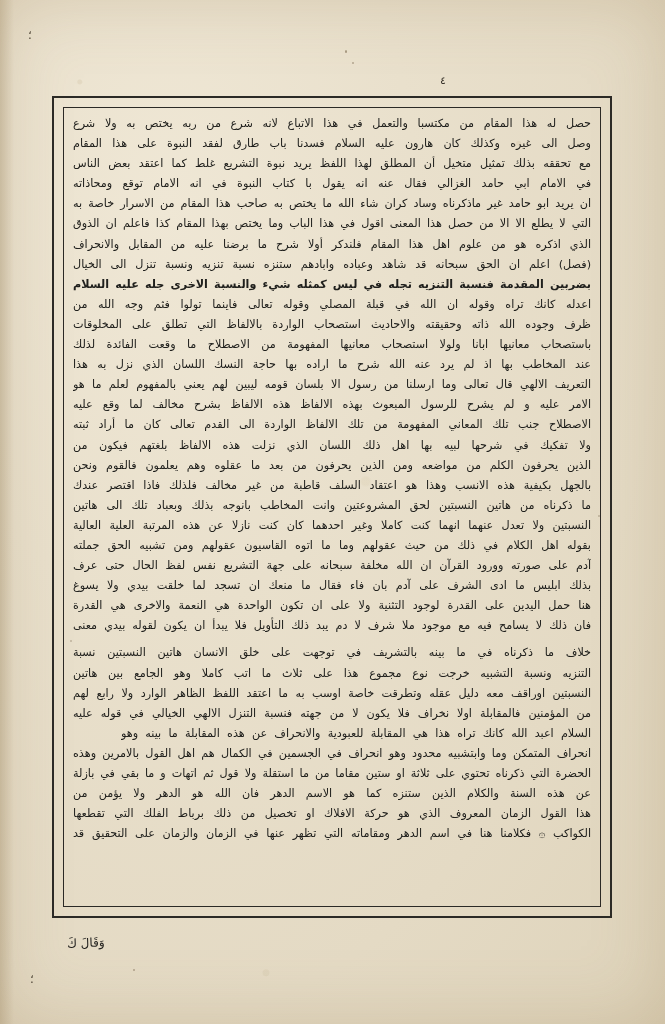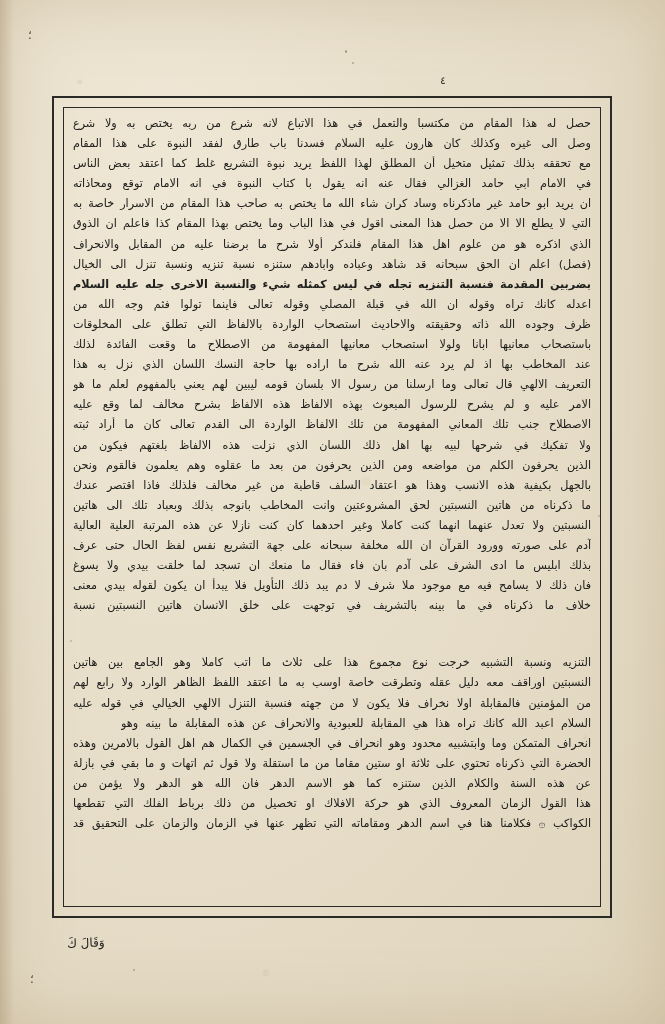--- a/index.html
+++ b/index.html
@@ -173,25 +173,27 @@
           <span class="line" style="transform: scaleX(1);">باستصحاب معانيها ابانا ولولا استصحاب معانيها المفهومة من الاصطلاح ما وقعت الفائدة لذلك</span>
           <span class="line" style="transform: scaleX(1);">عند المخاطب بها اذ لم يرد عنه الله شرح ما اراده بها حاجة النسك اللسان الذي نزل به هذا</span>
           <span class="line" style="transform: scaleX(1);">التعريف الالهي قال تعالى وما ارسلنا من رسول الا بلسان قومه ليبين لهم يعني بالمفهوم لعلم ما هو</span>
           <span class="line" style="transform: scaleX(1);">الامر عليه و لم يشرح للرسول المبعوث بهذه الالفاظ هذه الالفاظ بشرح مخالف لما وقع عليه</span>
           <span class="line" style="transform: scaleX(1);">الاصطلاح جنب تلك المعاني المفهومة من تلك الالفاظ الواردة الى القدم تعالى كان ما أراد ثبته</span>
           <span class="line" style="transform: scaleX(1);">ولا تفكيك في شرحها لبيه بها اهل ذلك اللسان الذي نزلت هذه الالفاظ بلغتهم فيكون من</span>
           <span class="line" style="transform: scaleX(1);">الذين يحرفون الكلم من مواضعه ومن الذين يحرفون من بعد ما عقلوه وهم يعلمون فالقوم ونحن</span>
           <span class="line" style="transform: scaleX(1);">بالجهل بكيفية هذه الانسب وهذا هو اعتقاد السلف قاطبة من غير مخالف فلذلك فاذا اقتصر عندك</span>
           <span class="line" style="transform: scaleX(1);">ما ذكرناه من هاتين النسبتين لحق المشروعتين وانت المخاطب بانوجه بذلك وبعباد تلك الى هاتين</span>
           <span class="line" style="transform: scaleX(1);">النسبتين ولا تعدل عنهما انهما كنت كاملا وغير احدهما كان كنت نازلا عن هذه المرتبة العلية العالية</span>
+          <span class="line" style="transform: scaleX(1);">بقوله اهل الكلام في ذلك من حيث عقولهم وما ما اتوه القاسيون عقولهم ومن تشبيه الحق جملته</span>
           <span class="line" style="transform: scaleX(1);">آدم على صورته وورود القرآن ان الله مخلفة سبحانه على جهة التشريع نفس لفظ الحال حتى عرف</span>
           <span class="line" style="transform: scaleX(1);">بذلك ابليس ما ادى الشرف على آدم بان فاء فقال ما منعك ان تسجد لما خلقت بيدي ولا يسوغ</span>
+          <span class="line" style="transform: scaleX(1);">هنا حمل اليدين على القدرة لوجود التثنية ولا على ان تكون الواحدة هي النعمة والاخرى هي القدرة</span>
           <span class="line" style="transform: scaleX(1);">فان ذلك لا يسامح فيه مع موجود ملا شرف لا دم يبد ذلك التأويل فلا يبدأ ان يكون لقوله بيدي معنى</span>
-          <span class="line" style="transform: scaleX(1);">خلاف ما ذكرناه في ما بينه بالتشريف في توجهت على خلق الانسان هاتين النسبتين نسبة</span>
-          <span class="line" style="transform: scaleX(1); margin-top: 37px;">التنزيه ونسبة التشبيه خرجت نوع مجموع هذا على ثلاث ما اتب كاملا وهو الجامع بين هاتين</span>
+          <span class="line" style="transform: scaleX(1); margin-top: 7px;">خلاف ما ذكرناه في ما بينه بالتشريف في توجهت على خلق الانسان هاتين النسبتين نسبة</span>
+          <span class="line" style="transform: scaleX(1);">التنزيه ونسبة التشبيه خرجت نوع مجموع هذا على ثلاث ما اتب كاملا وهو الجامع بين هاتين</span>
           <span class="line" style="transform: scaleX(1);">النسبتين اوراقف معه دليل عقله وتطرقت خاصة اوسب به ما اعتقد اللفظ الظاهر الوارد ولا رابع لهم</span>
           <span class="line" style="transform: scaleX(1);">من المؤمنين فالمقابلة اولا نخراف فلا يكون لا من جهته فنسبة التنزل الالهي الخيالي في قوله عليه</span>
           <span class="line" style="transform: scaleX(1); margin-left: 48px;">السلام اعبد الله كانك تراه هذا هي المقابلة للعبودية والانحراف عن هذه المقابلة ما بينه وهو</span>
           <span class="line" style="transform: scaleX(1);">انحراف المتمكن وما وابتشبيه محدود وهو انحراف في الجسمين في الكمال هم اهل القول بالامرين وهذه</span>
           <span class="line" style="transform: scaleX(1);">الحضرة التي ذكرناه تحتوي على ثلاثة او ستين مقاما من ما استقلة ولا قول ثم اتهات و ما بقي في بازلة</span>
           <span class="line" style="transform: scaleX(1);">عن هذه السنة والكلام الذين ستنزه كما هو الاسم الدهر فان الله هو الدهر ولا يؤمن من</span>
           <span class="line" style="transform: scaleX(1);">هذا القول الزمان المعروف الذي هو حركة الافلاك او تخصيل من ذلك برباط الفلك التي تقطعها</span>
           <span class="line" style="transform: scaleX(1);">الكواكب ۞ فكلامنا هنا في اسم الدهر ومقاماته التي تظهر عنها في الزمان والزمان على التحقيق قد</span>
         </div>
     </div>

